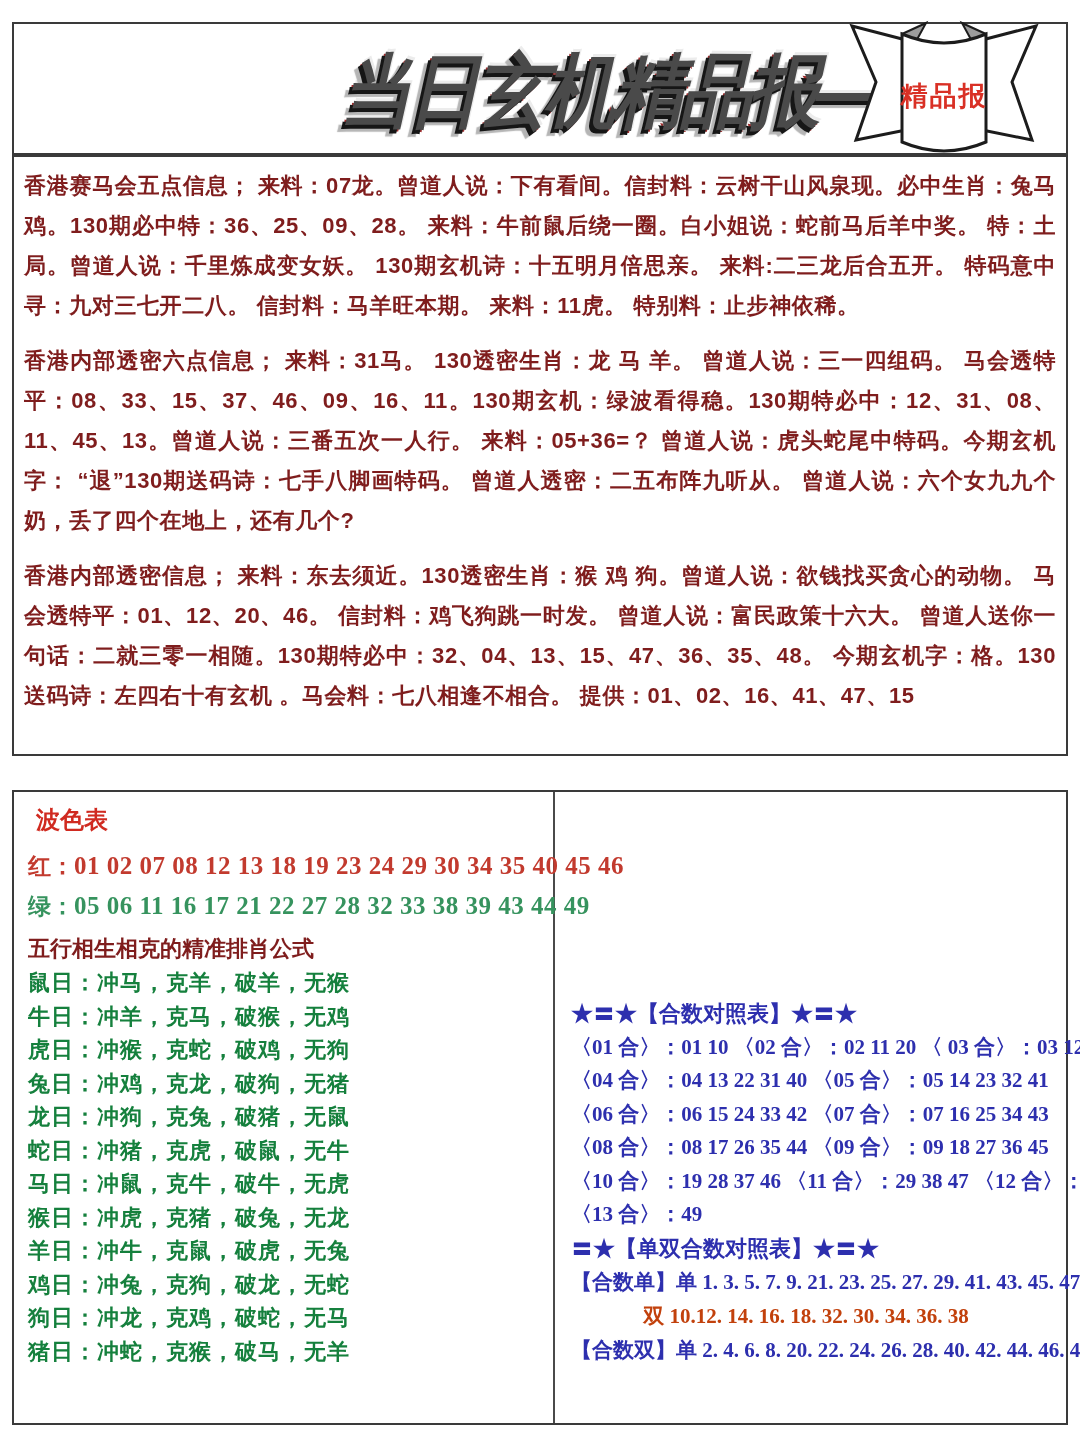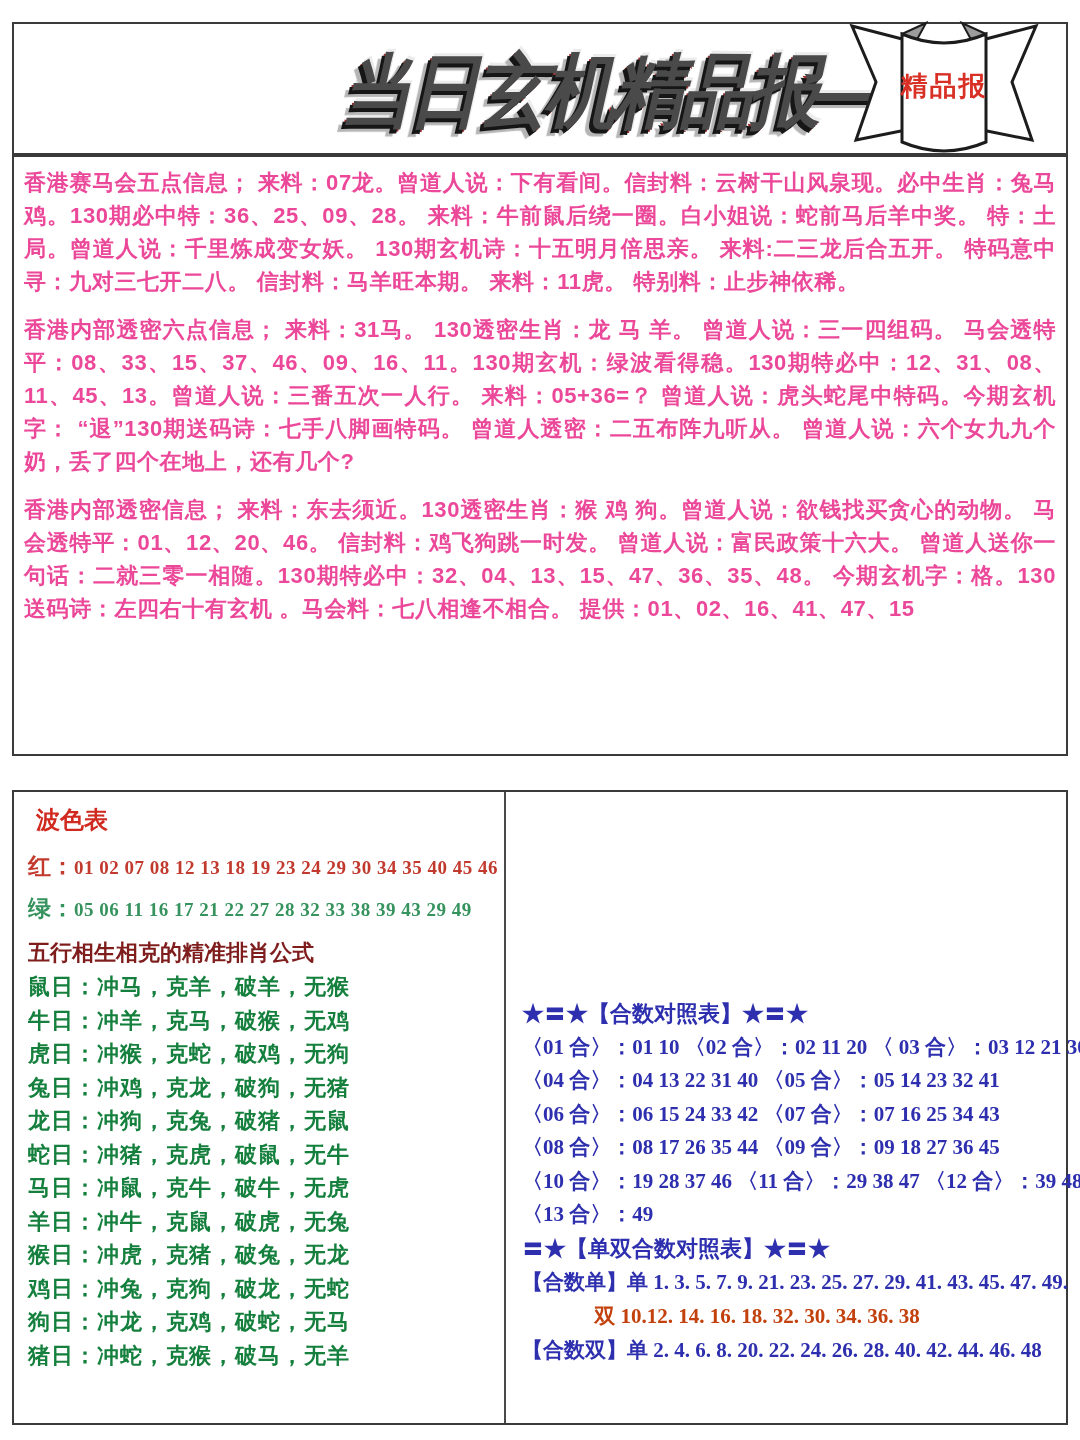--- a/index.html
+++ b/index.html
@@ -18,39 +18,39 @@
       -4px 4px 0 #161616,
       -8px 7px 1px #b5b5b5,
        2px -2px 0 #ececec,
       -2px 2px 0 #9e2f2f;
     transform:scaleY(1.12);
     transform-origin:top left;
   }
   .banner { position:absolute; right:22px; top:-14px; width:200px; height:152px; z-index:3; }
   .banner svg { width:100%; height:100%; }
   .banner-label {
-    position:absolute; left:50%; top:76px; transform:translate(-50%,-50%);
+    position:absolute; left:50%; top:86px; transform:translate(-50%,-50%);
     color:#d93025; font-size:27px; font-weight:bold; letter-spacing:2px; white-space:nowrap;
   }
 
   
   .content-box { top:155px; height:601px; overflow:hidden; padding:9px 10px 0 10px; }
   .para {
-    font-size:22px; line-height:33px; font-weight:bold; letter-spacing:0.6px;
-    text-align:justify; margin-bottom:15px; color:#ec4899;
+    font-size:22px; line-height:40px; font-weight:bold; letter-spacing:0.6px;
+    text-align:justify; margin-bottom:15px; color:#7f1d1d;
   }
 
   
   .bottom-box { top:790px; height:635px; display:flex; }
   .left-col  { width:541px; border-right:2px solid #4a4a4a; padding:8px 6px 0 14px; position:relative; }
   .right-col { flex:1; padding:205px 6px 0 16px; }
 
   .bose-title { color:#d02a20; font-size:24px; font-weight:bold; margin:4px 0 10px 8px; }
   .bose-row { line-height:40px; font-size:23px; font-weight:bold; white-space:nowrap; position:relative; }
-  .bose-row .nums { font-family:"Liberation Serif", serif; font-weight:bold; font-size:19px; letter-spacing:0.5px; }
+  .bose-row .nums { font-family:"Liberation Serif", serif; font-weight:bold; font-size:25px; letter-spacing:0.5px; }
   .c-red   { color:#c23a2e; }
   .c-blue  { color:#3438ac; }
   .c-green { color:#36935e; }
   .dash-artifact {
     position:absolute; left:42px; top:9px; width:440px; height:0;
     border-top:2px dashed #2e2e2e; opacity:0.85; pointer-events:none;
   }
 
   .formula-title { color:#7f1d1d; font-size:22px; font-weight:bold; margin:8px 0 2px 0; }
   .formula-row { color:#15803d; font-size:22px; font-weight:bold; line-height:33.5px; letter-spacing:1px; }
@@ -94,33 +94,33 @@
 
 <div class="box bottom-box">
 
   <div class="left-col">
     <div class="bose-title">波色表</div>
 
     <div class="bose-row">
       <span class="c-red">红：</span><span class="nums c-red">01 02 07 08 12 13 18 19 23 24 29 30 34 35 40 45 46</span>
     </div>
     <div class="bose-row">
-      <span class="c-green">绿：</span><span class="nums c-green">05 06 11 16 17 21 22 27 28 32 33 38 39 43 29 49</span>
+      <span class="c-green">绿：</span><span class="nums c-green">05 06 11 16 17 21 22 27 28 32 33 38 39 43 44 49</span>
     </div>
 
     <div class="formula-title">五行相生相克的精准排肖公式</div>
     <div class="formula-row">鼠日：冲马，克羊，破羊，无猴</div>
     <div class="formula-row">牛日：冲羊，克马，破猴，无鸡</div>
     <div class="formula-row">虎日：冲猴，克蛇，破鸡，无狗</div>
     <div class="formula-row">兔日：冲鸡，克龙，破狗，无猪</div>
     <div class="formula-row">龙日：冲狗，克兔，破猪，无鼠</div>
     <div class="formula-row">蛇日：冲猪，克虎，破鼠，无牛</div>
     <div class="formula-row">马日：冲鼠，克牛，破牛，无虎</div>
+    <div class="formula-row">猴日：冲虎，克猪，破兔，无龙</div>
     <div class="formula-row">羊日：冲牛，克鼠，破虎，无兔</div>
-    <div class="formula-row">猴日：冲虎，克猪，破兔，无龙</div>
     <div class="formula-row">鸡日：冲兔，克狗，破龙，无蛇</div>
     <div class="formula-row">狗日：冲龙，克鸡，破蛇，无马</div>
     <div class="formula-row">猪日：冲蛇，克猴，破马，无羊</div>
   </div>
 
   <div class="right-col">
     <div class="sum-title">★〓★【合数对照表】★〓★</div>
     <div class="sum-row">〈01 合〉：01 10  〈02 合〉：02 11 20 〈 03 合〉：03 12 21 30</div>
     <div class="sum-row">〈04 合〉：04 13 22 31 40  〈05 合〉：05 14 23 32 41</div>
     <div class="sum-row">〈06 合〉：06 15 24 33 42  〈07 合〉：07 16 25 34 43</div>

